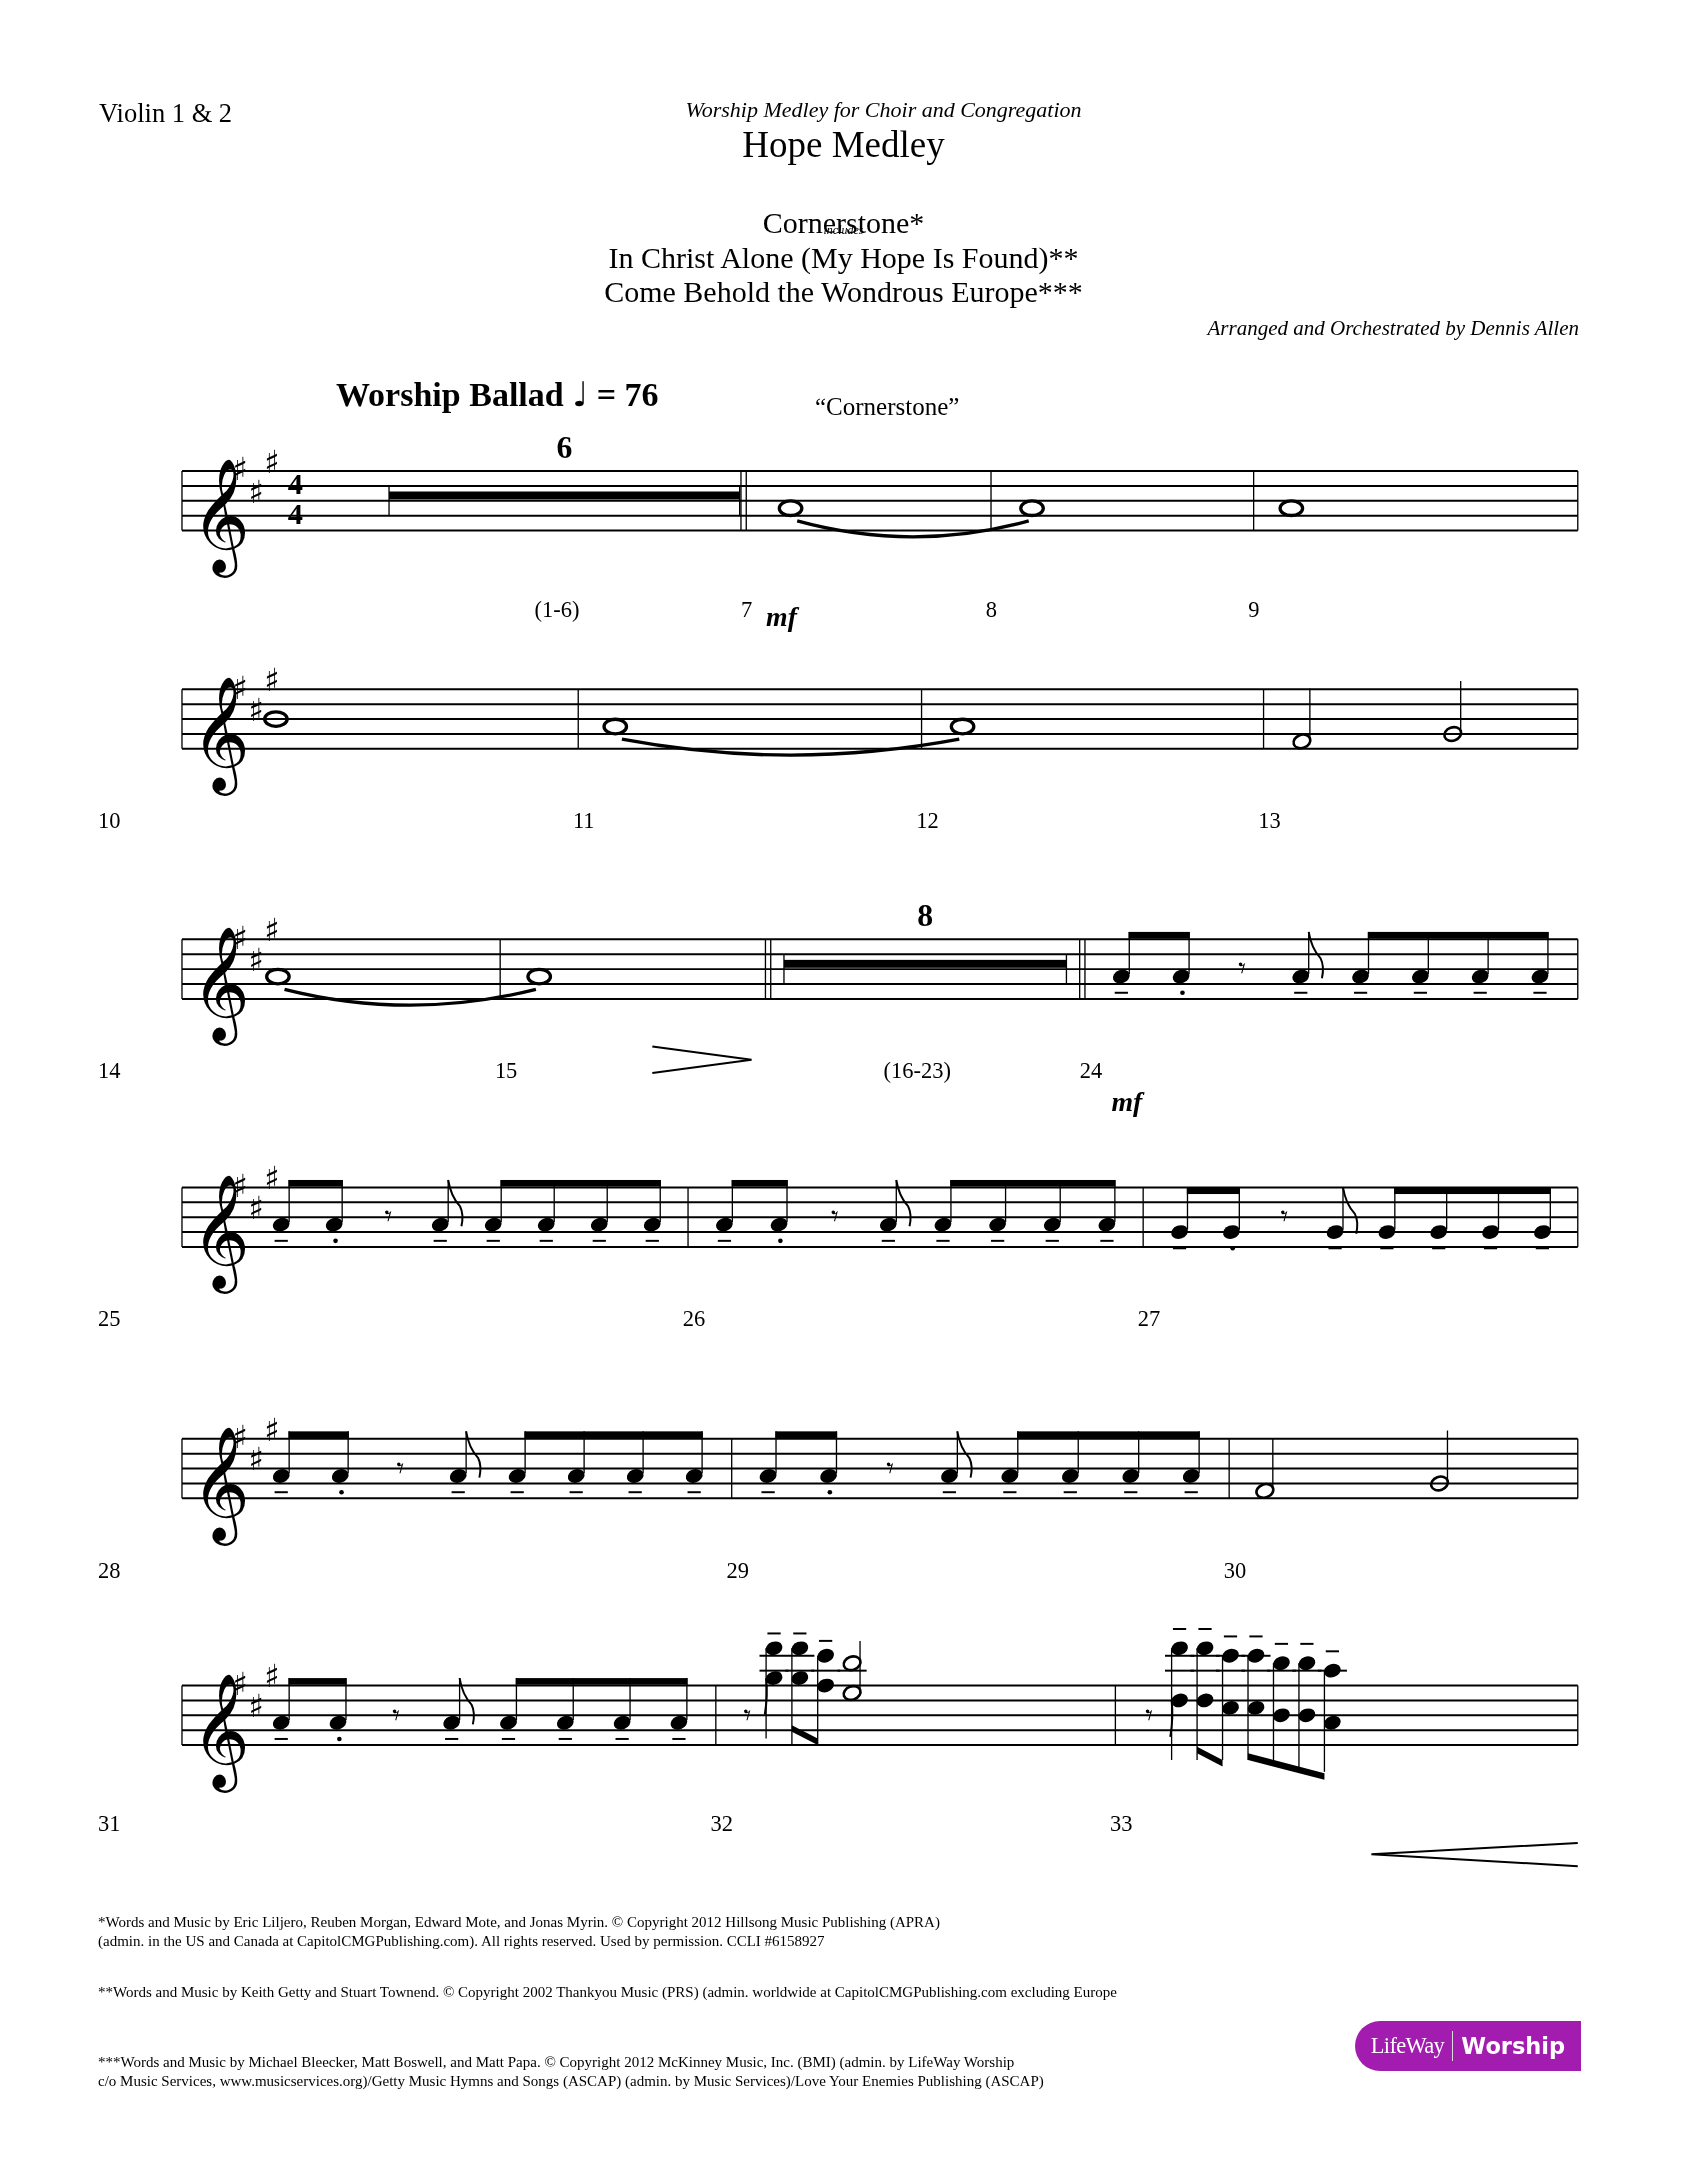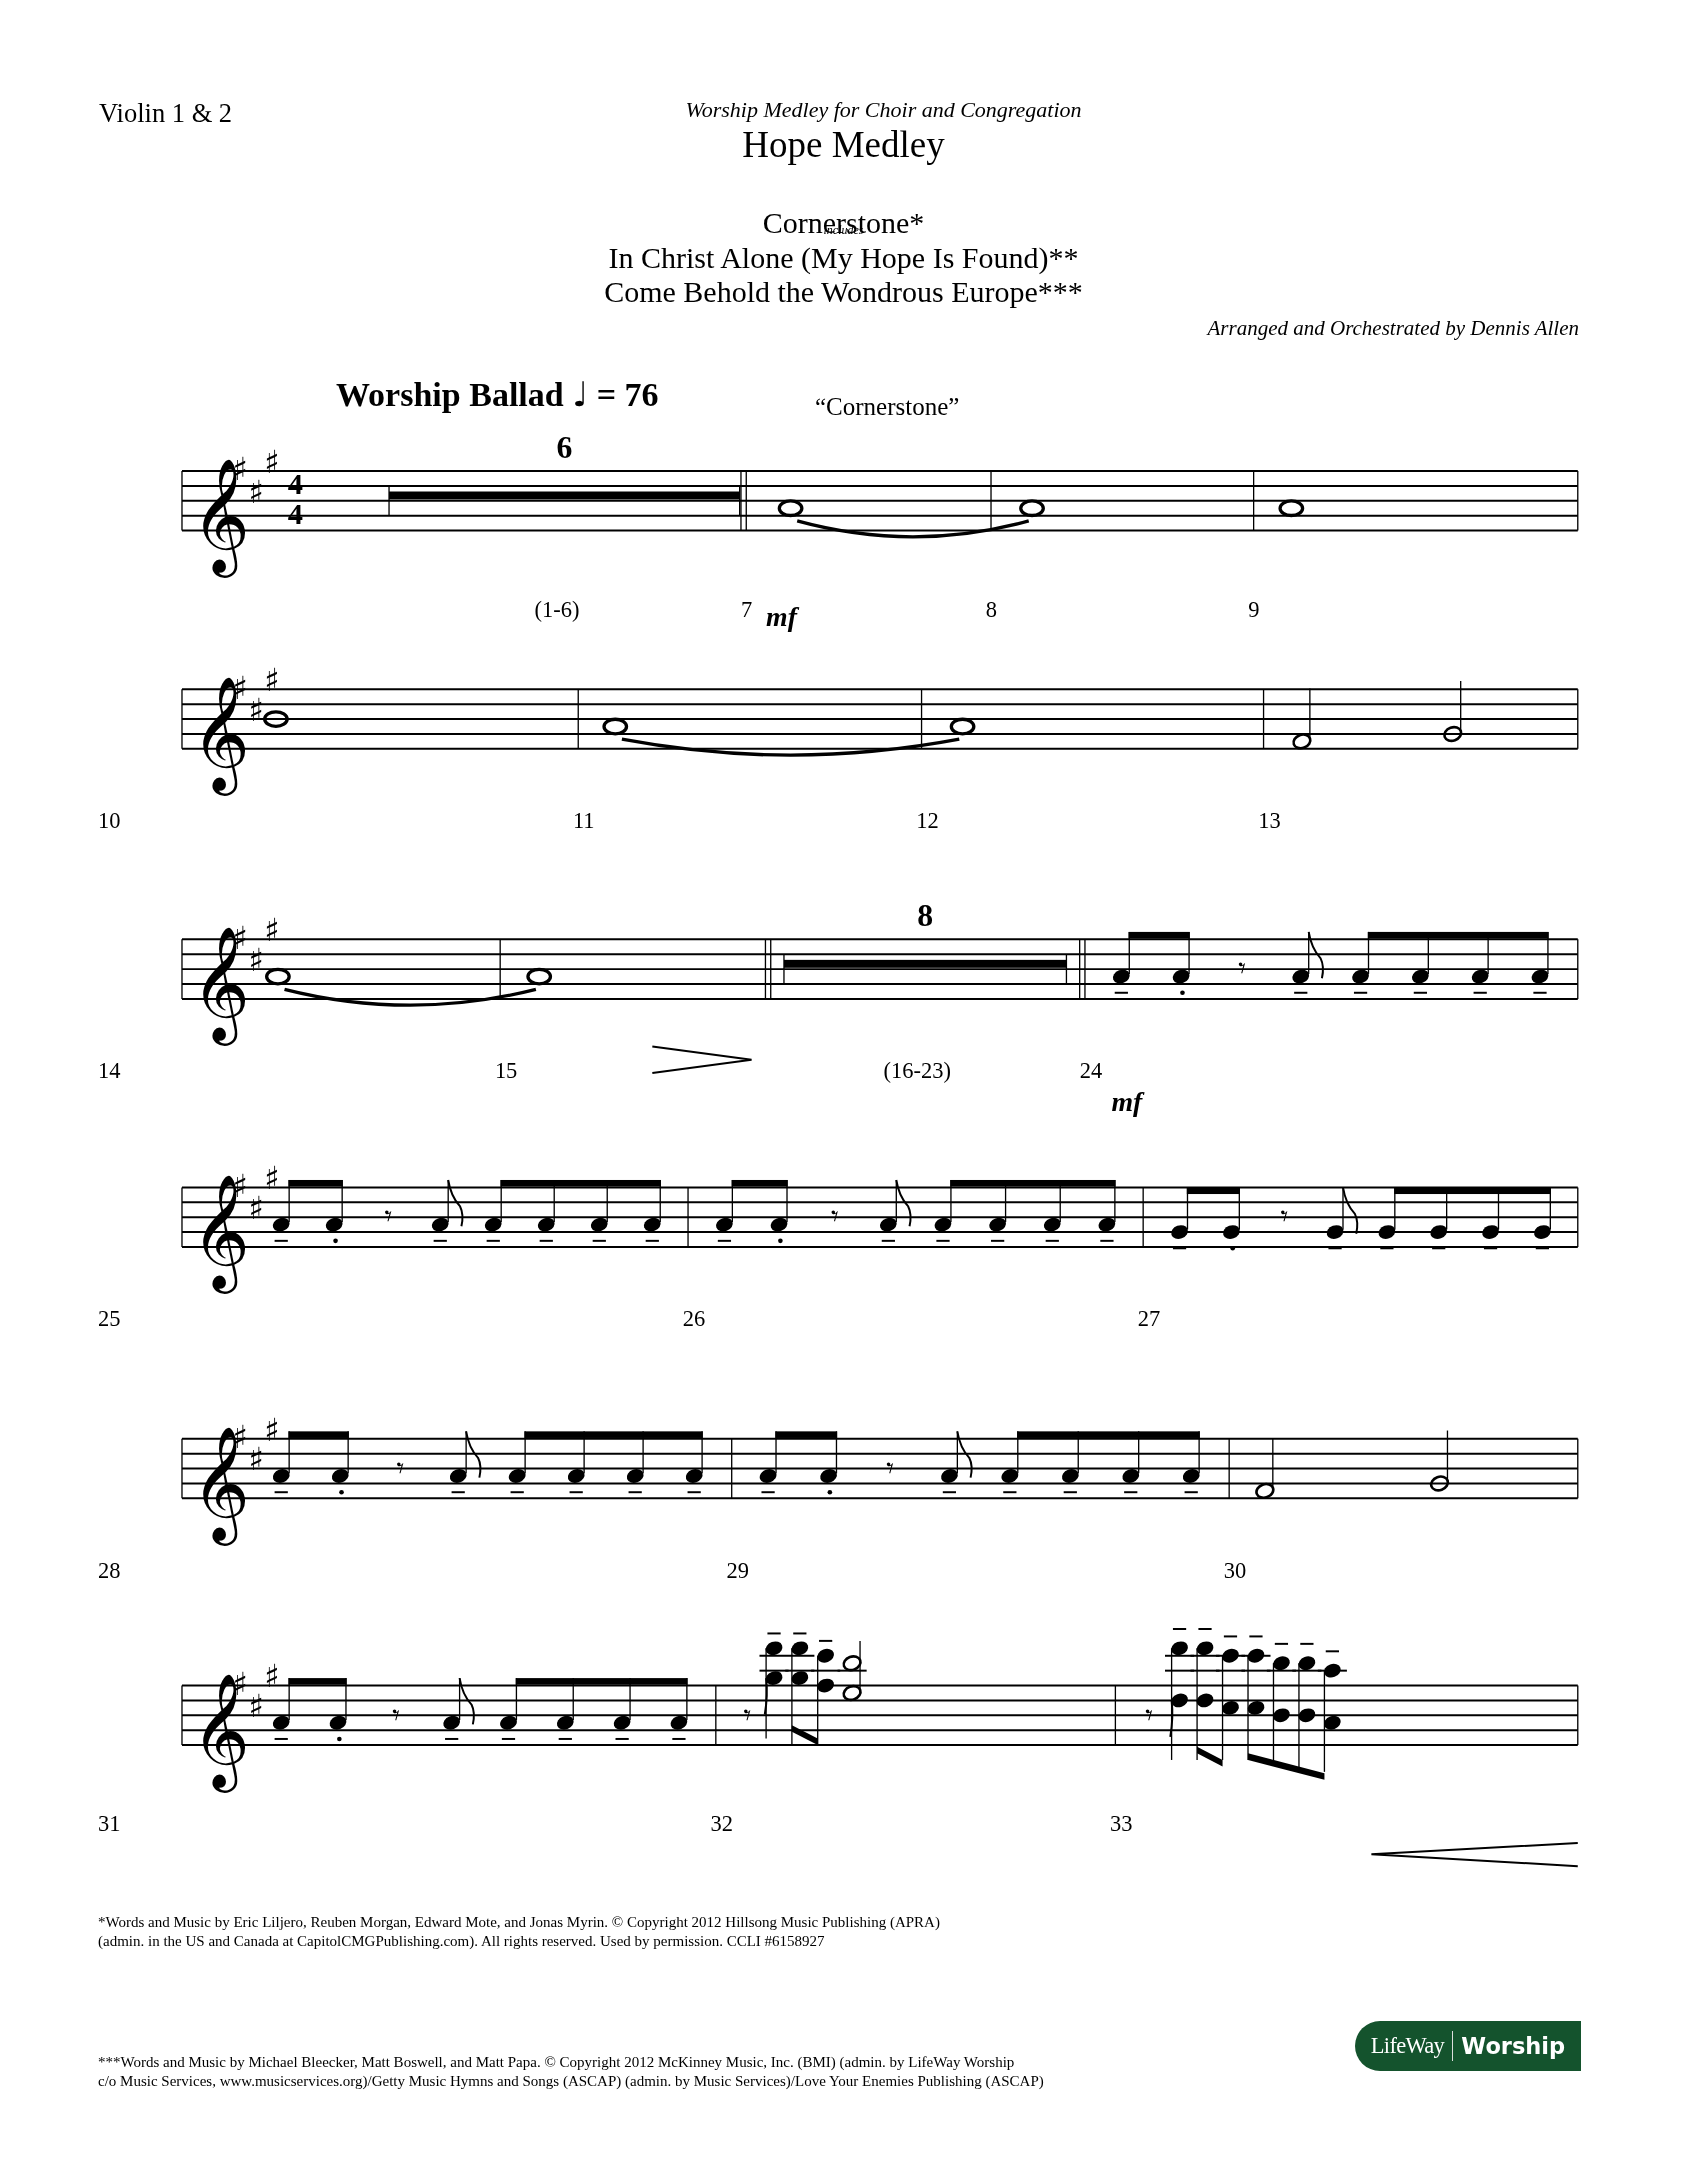--- a/index.html
+++ b/index.html
@@ -10,21 +10,21 @@
   .center { left: 0; width: 1687px; text-align: center; }
   .subtitle { top: 97px; font-size: 22px; font-style: italic; padding-left: 40px; }
   .title { top: 123px; font-size: 37px; font-weight: normal; }
   .includes { top: 184px; font-size: 12px; font-style: italic; margin-top: 39px; }
   .song { font-size: 30px; line-height: 34px; }
   .arranger { right: 108px; top: 316px; font-size: 21px; font-style: italic; text-align: left; }
   .tempo { left: 336px; top: 374px; font-size: 34px; font-weight: bold; }
   .section-label { left: 815px; top: 393px; font-size: 25px; }
   svg.score { position: absolute; left: 0; top: 0; }
   .footer { left: 98px; font-size: 15px; line-height: 18.5px; width: 1257px; }
-  .logo { left: 1355px; top: 2021px; width: 226px; height: 50px; background: #14532d;
+  .logo { left: 1355px; top: 2021px; width: 226px; height: 50px; background: #a21caf;
           border-radius: 25px 0 0 25px; color: #fff; display: flex; align-items: center;
           justify-content: center; gap: 8px; }
   .logo .lw { font-family: "Liberation Serif", serif; font-size: 22.5px; letter-spacing: -0.7px; }
   .logo .sep { width: 1.3px; height: 30px; background: #ddd; }
   .logo .ws { font-family: "DejaVu Sans", sans-serif; font-size: 22.5px; font-weight: bold; }
 </style>
 </head>
 <body>
 
 <div class="abs part-name">Violin 1 &amp; 2</div>
@@ -424,20 +424,21 @@
     <polygon points="1886.5,2660.5 2002,2690.5 2002,2680.5 1886.5,2650.5" fill="#000"></polygon>
     <polyline points="2385,2786 2073,2803 2385,2821" fill="none" stroke="#000" stroke-width="3"></polyline>
   </svg>
 
 <div id="footer">
     <div class="abs footer" style="top: 1913px;">
       <div>*Words and Music by Eric Liljero, Reuben Morgan, Edward Mote, and Jonas Myrin. © Copyright 2012 Hillsong Music Publishing (APRA)</div>
       <div>(admin. in the US and Canada at CapitolCMGPublishing.com). All rights reserved. Used by permission. CCLI #6158927</div>
     </div>
     <div class="abs footer" style="top: 1983px;">
+      <div>**Words and Music by Keith Getty and Stuart Townend. © Copyright 2002 Thankyou Music (PRS) (admin. worldwide at CapitolCMGPublishing.com excluding Europe</div>
     </div>
     <div class="abs footer" style="top: 2053px;">
       <div>***Words and Music by Michael Bleecker, Matt Boswell, and Matt Papa. © Copyright 2012 McKinney Music, Inc. (BMI) (admin. by LifeWay Worship</div>
       <div>c/o Music Services, www.musicservices.org)/Getty Music Hymns and Songs (ASCAP) (admin. by Music Services)/Love Your Enemies Publishing (ASCAP)</div>
     </div>
   </div>
 
 <div class="abs logo">
   <span class="lw">LifeWay</span>
   <span class="sep"></span>

